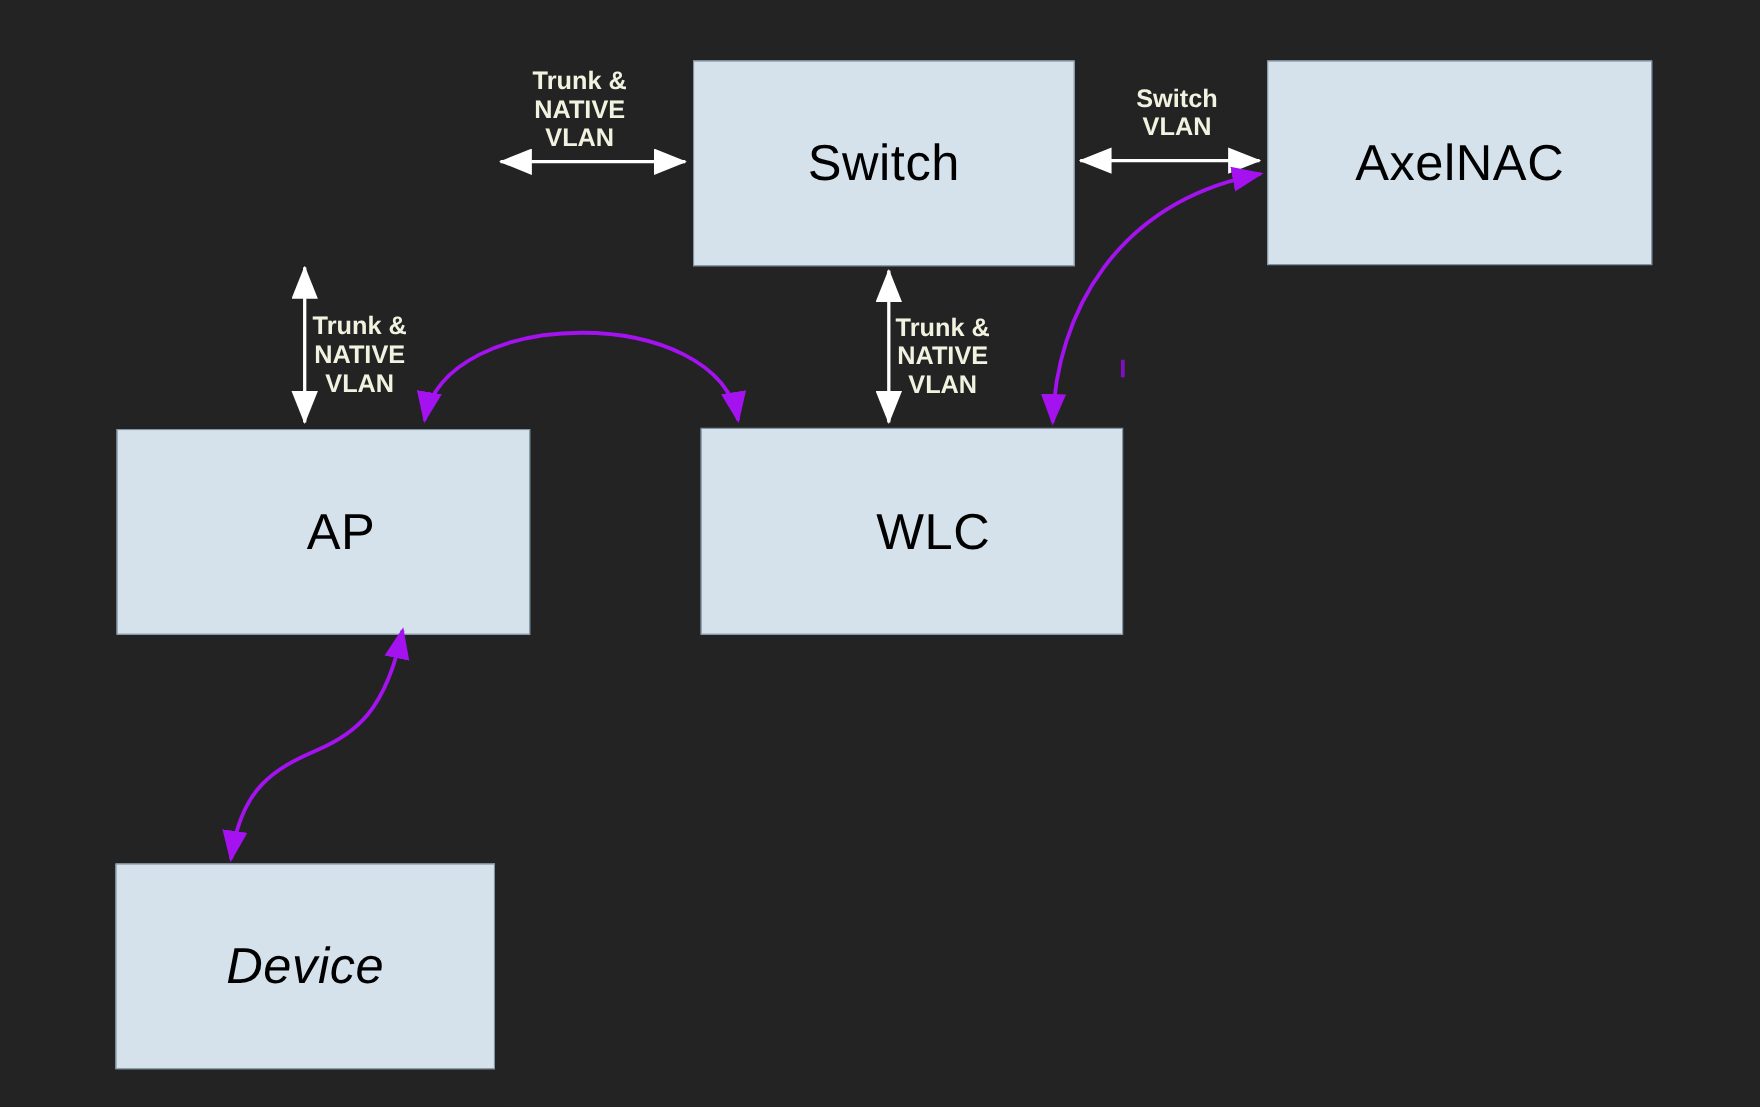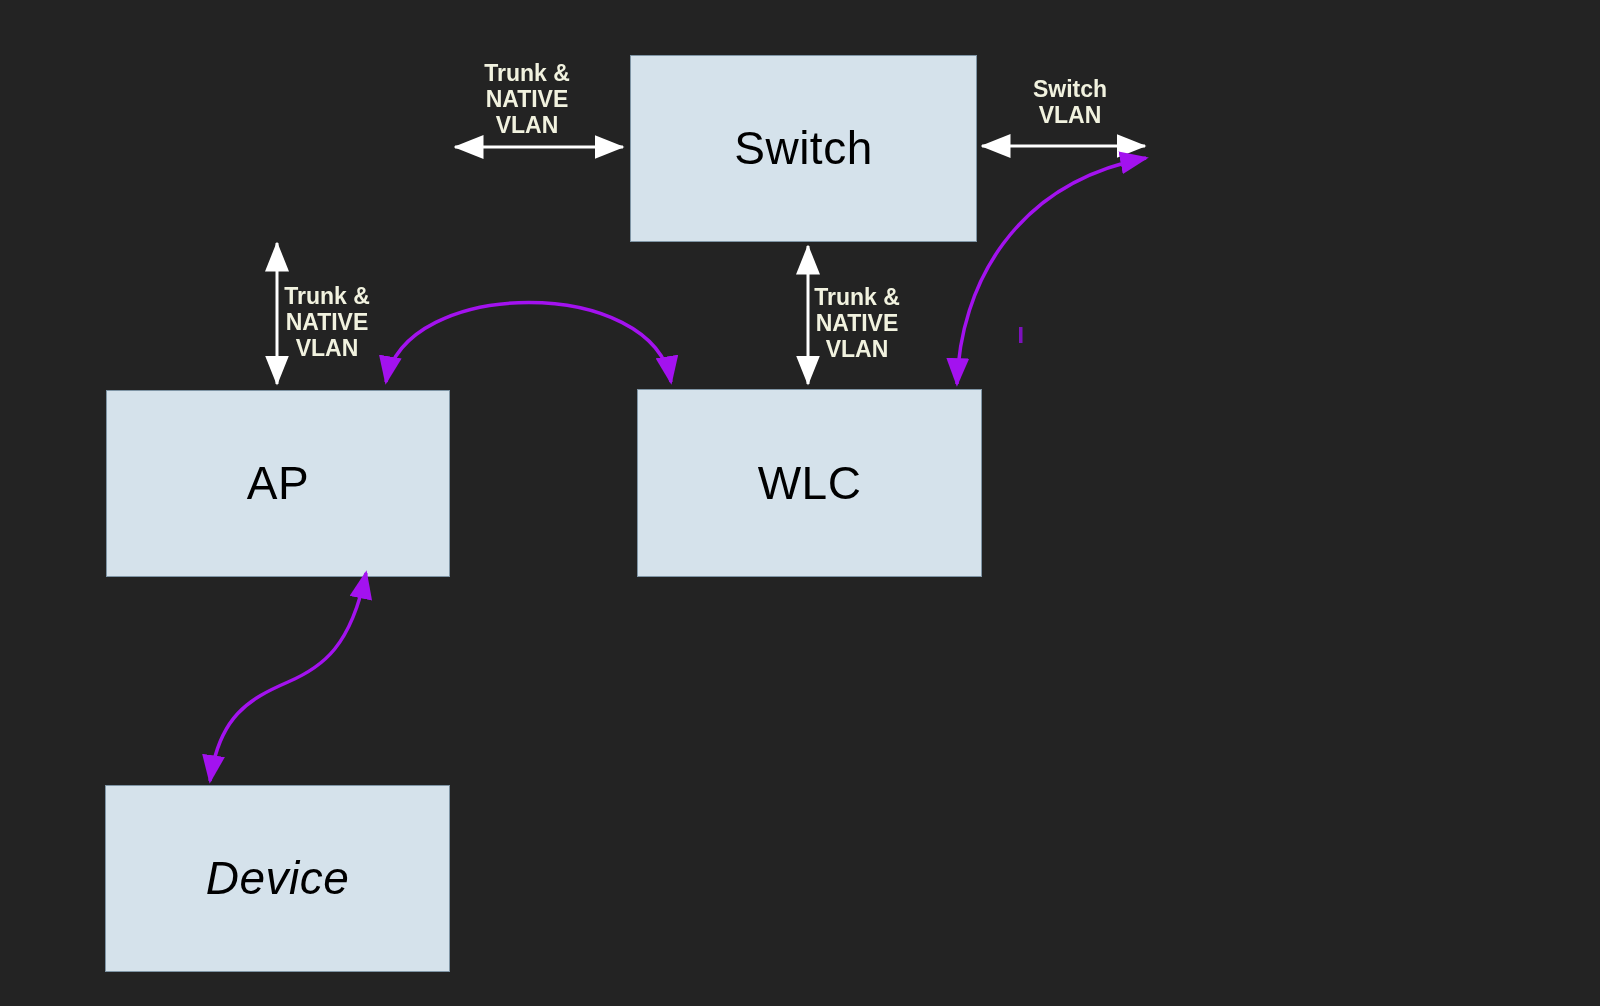--- a/index.html
+++ b/index.html
@@ -9,39 +9,40 @@
   }
   .node{
     position:absolute;background:#d5e2eb;border:1.5px solid #7f95a5;
     display:flex;align-items:center;justify-content:center;
     color:#000;text-align:center;white-space:pre-line;
     font-size:46px;line-height:1.45;letter-spacing:0.5px;
   }
   #n-group-switch{left:105px;top:56px;width:343px;height:181px;}
   #n-switch{left:630px;top:55px;width:345px;height:185px;}
   #n-axelnac{left:1152px;top:55px;width:348px;height:184px;}
-  #n-ap{left:106px;top:390px;width:342px;height:185px;}
-  #n-wlc{left:637px;top:389px;width:343px;height:186px;}
+  #n-ap{left:106px;top:390px;width:342px;height:185px;padding-left:32px;}
+  #n-wlc{left:637px;top:389px;width:343px;height:186px;padding-left:39px;}
   #n-device{left:105px;top:785px;width:343px;height:185px;font-style:italic;}
   .edge-label{
     position:absolute;color:#f1f2df;font-weight:bold;font-size:23px;
     line-height:26px;text-align:center;white-space:pre-line;width:150px;
   }
   #el-gs-switch{left:452px;top:60px;}
   #el-switch-axelnac{left:995px;top:76px;}
   #el-gs-ap{left:252px;top:283px;}
   #el-switch-wlc{left:782px;top:284px;}
   svg.connectors{position:absolute;left:0;top:0;pointer-events:none;}
 </style>
 </head>
 <body>
 
 <div class="canvas">
 
   <div class="node" id="n-switch">Switch</div>
+  <div class="node" id="n-axelnac">AxelNAC</div>
   <div class="node" id="n-ap">AP</div>
   <div class="node" id="n-wlc">WLC</div>
   <div class="node" id="n-device">Device</div>
 
   <div class="edge-label" id="el-gs-switch">Trunk &amp;
 NATIVE
 VLAN</div>
   <div class="edge-label" id="el-switch-axelnac">Switch
 VLAN</div>
   <div class="edge-label" id="el-gs-ap">Trunk &amp;

